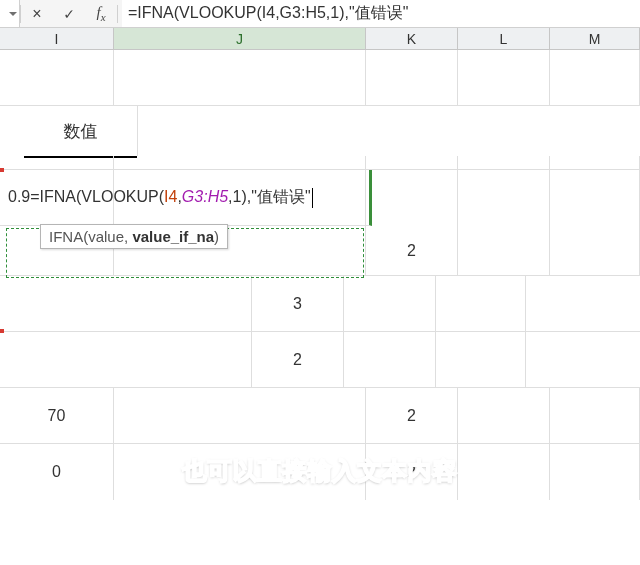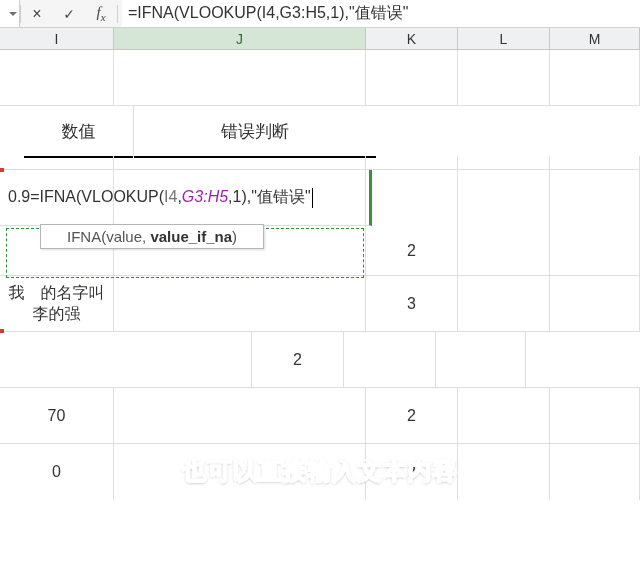--- a/index.html
+++ b/index.html
@@ -146,33 +146,33 @@
     align-items:center;
     padding-left: 8px;
     font-size: 16px;
     font-family: Arial, "Microsoft YaHei", sans-serif;
     background: transparent;
     z-index: 5;
     border-right: 3px solid #3a8f3a;
     border-bottom: 1px solid #dedede;
   }
   .edit-overlay .token { color: #333; }
-  .edit-overlay .ref1 { color: #737373; margin-top: 35px; }
+  .edit-overlay .ref1 { color: #c2410c; margin-top: 35px; }
   .edit-overlay .ref2 { color: #a21caf; font-style: italic; }
   .edit-overlay .caret {
     display:inline-block;
     width:1px; height:20px; background:#000; margin-left:1px; vertical-align:middle;
   }
   .tooltip {
     position:absolute;
     left: 40px;
     top: 54px;
     background:#fff;
     border:1px solid #b5b5b5;
-    padding: 3px 26px;
+    padding: 3px 8px;
     font-size: 15px;
     color: #555;
     font-family: Arial, sans-serif;
     box-shadow: 1px 1px 2px rgba(0,0,0,0.15);
     z-index: 6;
   }
   .tooltip .fn { color:#555; }
   .tooltip .bold { font-weight:bold; color:#333; }
   .marquee {
     position: absolute;
@@ -240,24 +240,20 @@
       <div class="cell col-K"></div>
       <div class="cell col-L"></div>
       <div class="cell col-M"></div>
     </div>
 
     <div class="row row-hdr" style="border-bottom:none;">
       <div class="cell col-I row-hdr-sep" style="position:relative;margin-left:24px;">
         <span>数值</span>
         <div class="header-underline"></div>
       </div>
-      <div class="cell col-J" style="position:relative;">
-        <span>错误判断</span>
-        <div class="header-underline"></div>
-      </div>
       <div class="cell col-K"></div>
       <div class="cell col-L"></div>
       <div class="cell col-M"></div>
     </div>
 
     <div class="row row-gap" style="border-bottom:1px solid #dedede;">
       <div class="cell col-I"></div>
       <div class="cell col-J"></div>
       <div class="cell col-K"></div>
       <div class="cell col-L"></div>
@@ -289,23 +285,20 @@
           <span></span>
         </div>
       <div class="cell col-K">
           <span>2</span>
         </div>
       <div class="cell col-L"></div>
       <div class="cell col-M"></div>
     </div>
 
     <div class="row row-tall" style="position:relative;">
-      <div class="cell col-I wrap-text">
-          <span>我　的名字叫李的强</span>
-        </div>
       <div class="cell col-J"></div>
       <div class="cell col-K">
           <span>3</span>
         </div>
       <div class="cell col-L"></div>
       <div class="cell col-M"></div>
       <div class="left-tick" style="bottom:-2px;"></div>
     </div>
 
     <div class="row row-tall">

